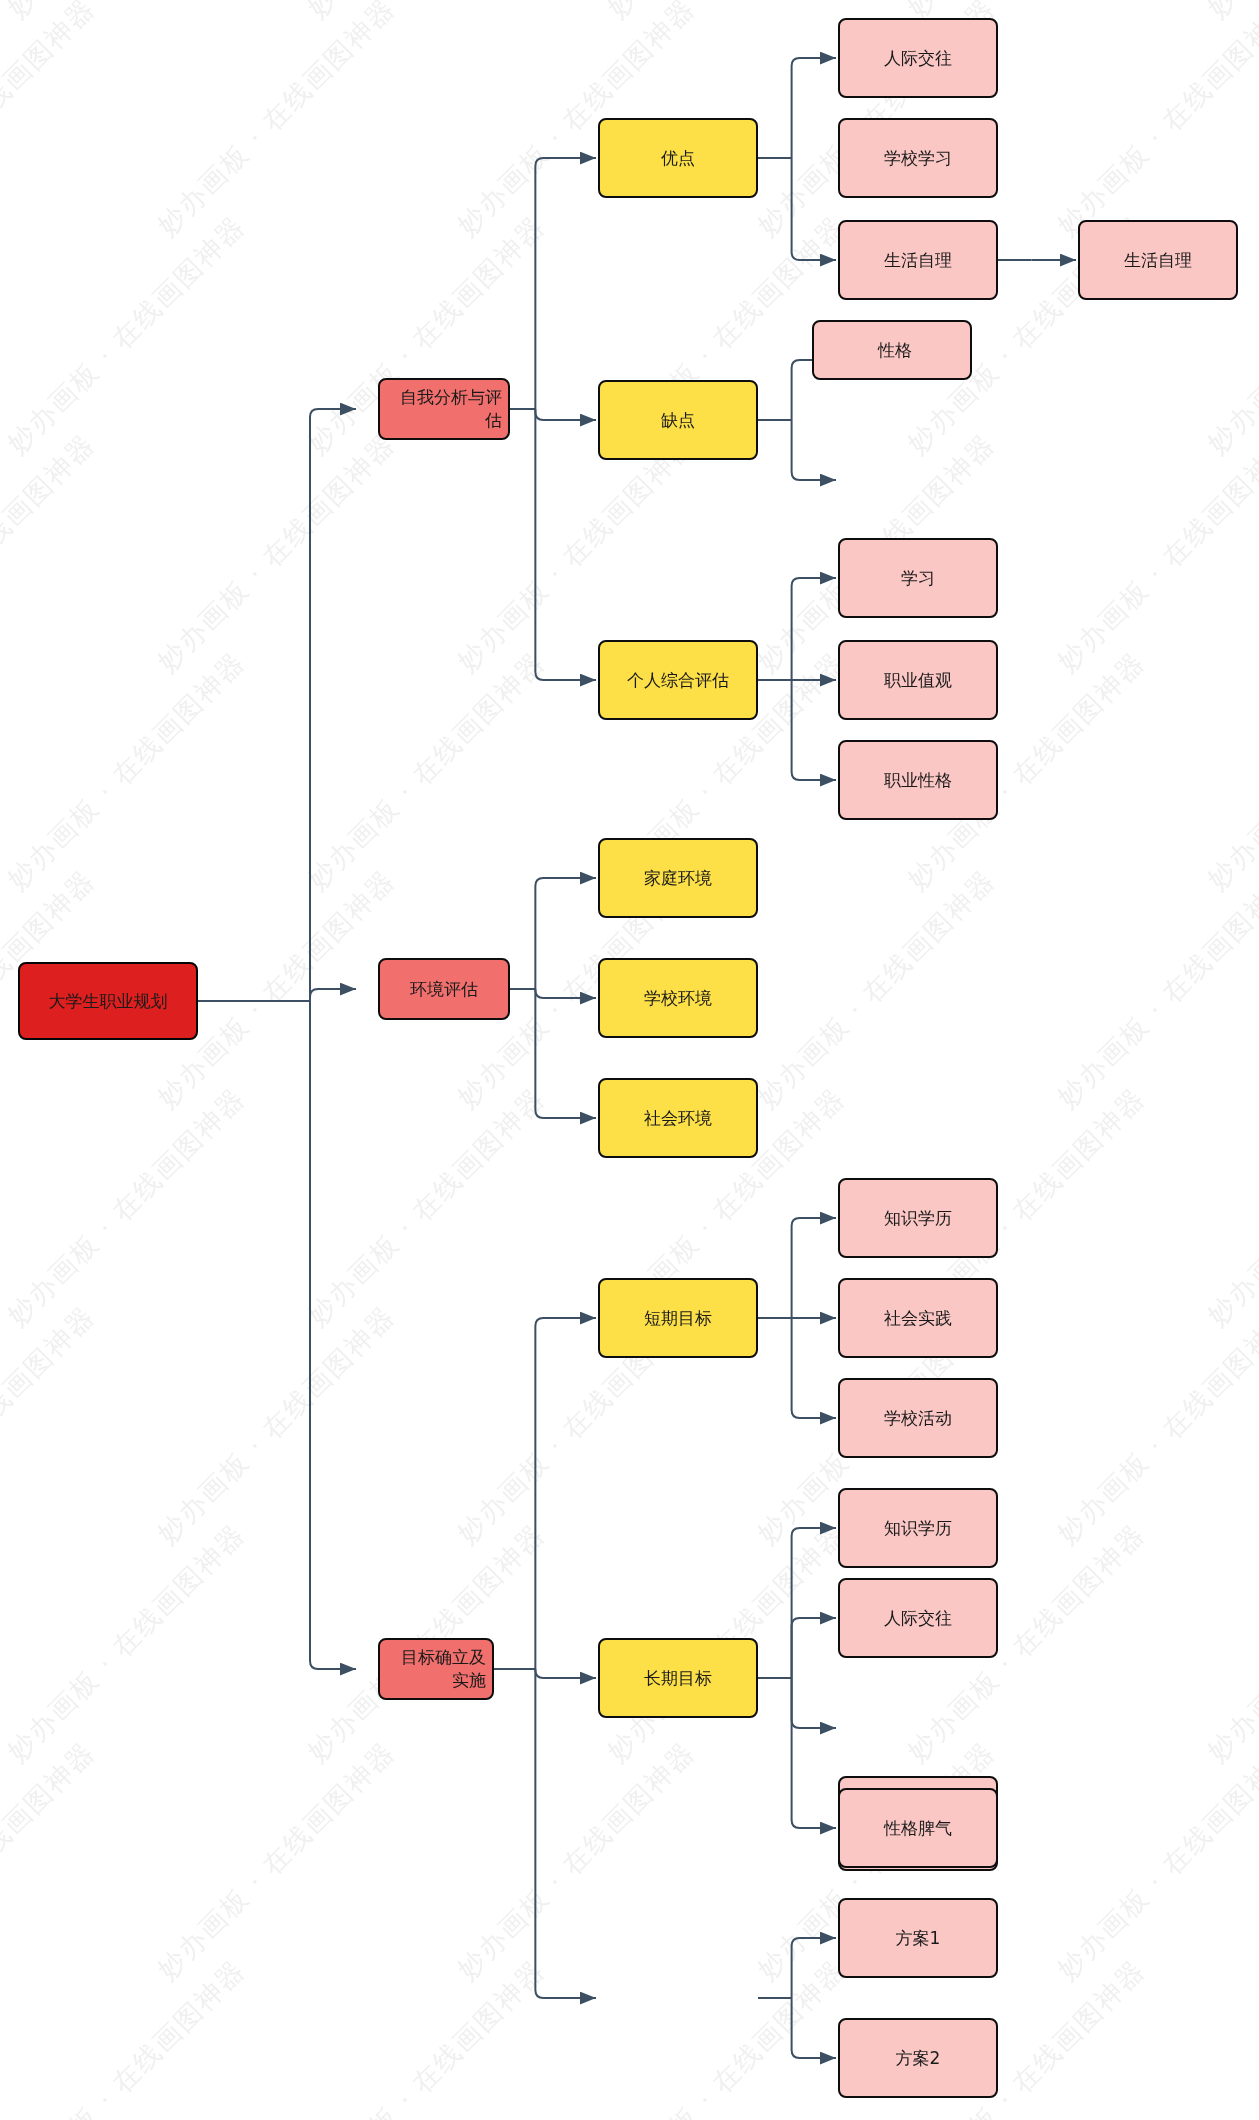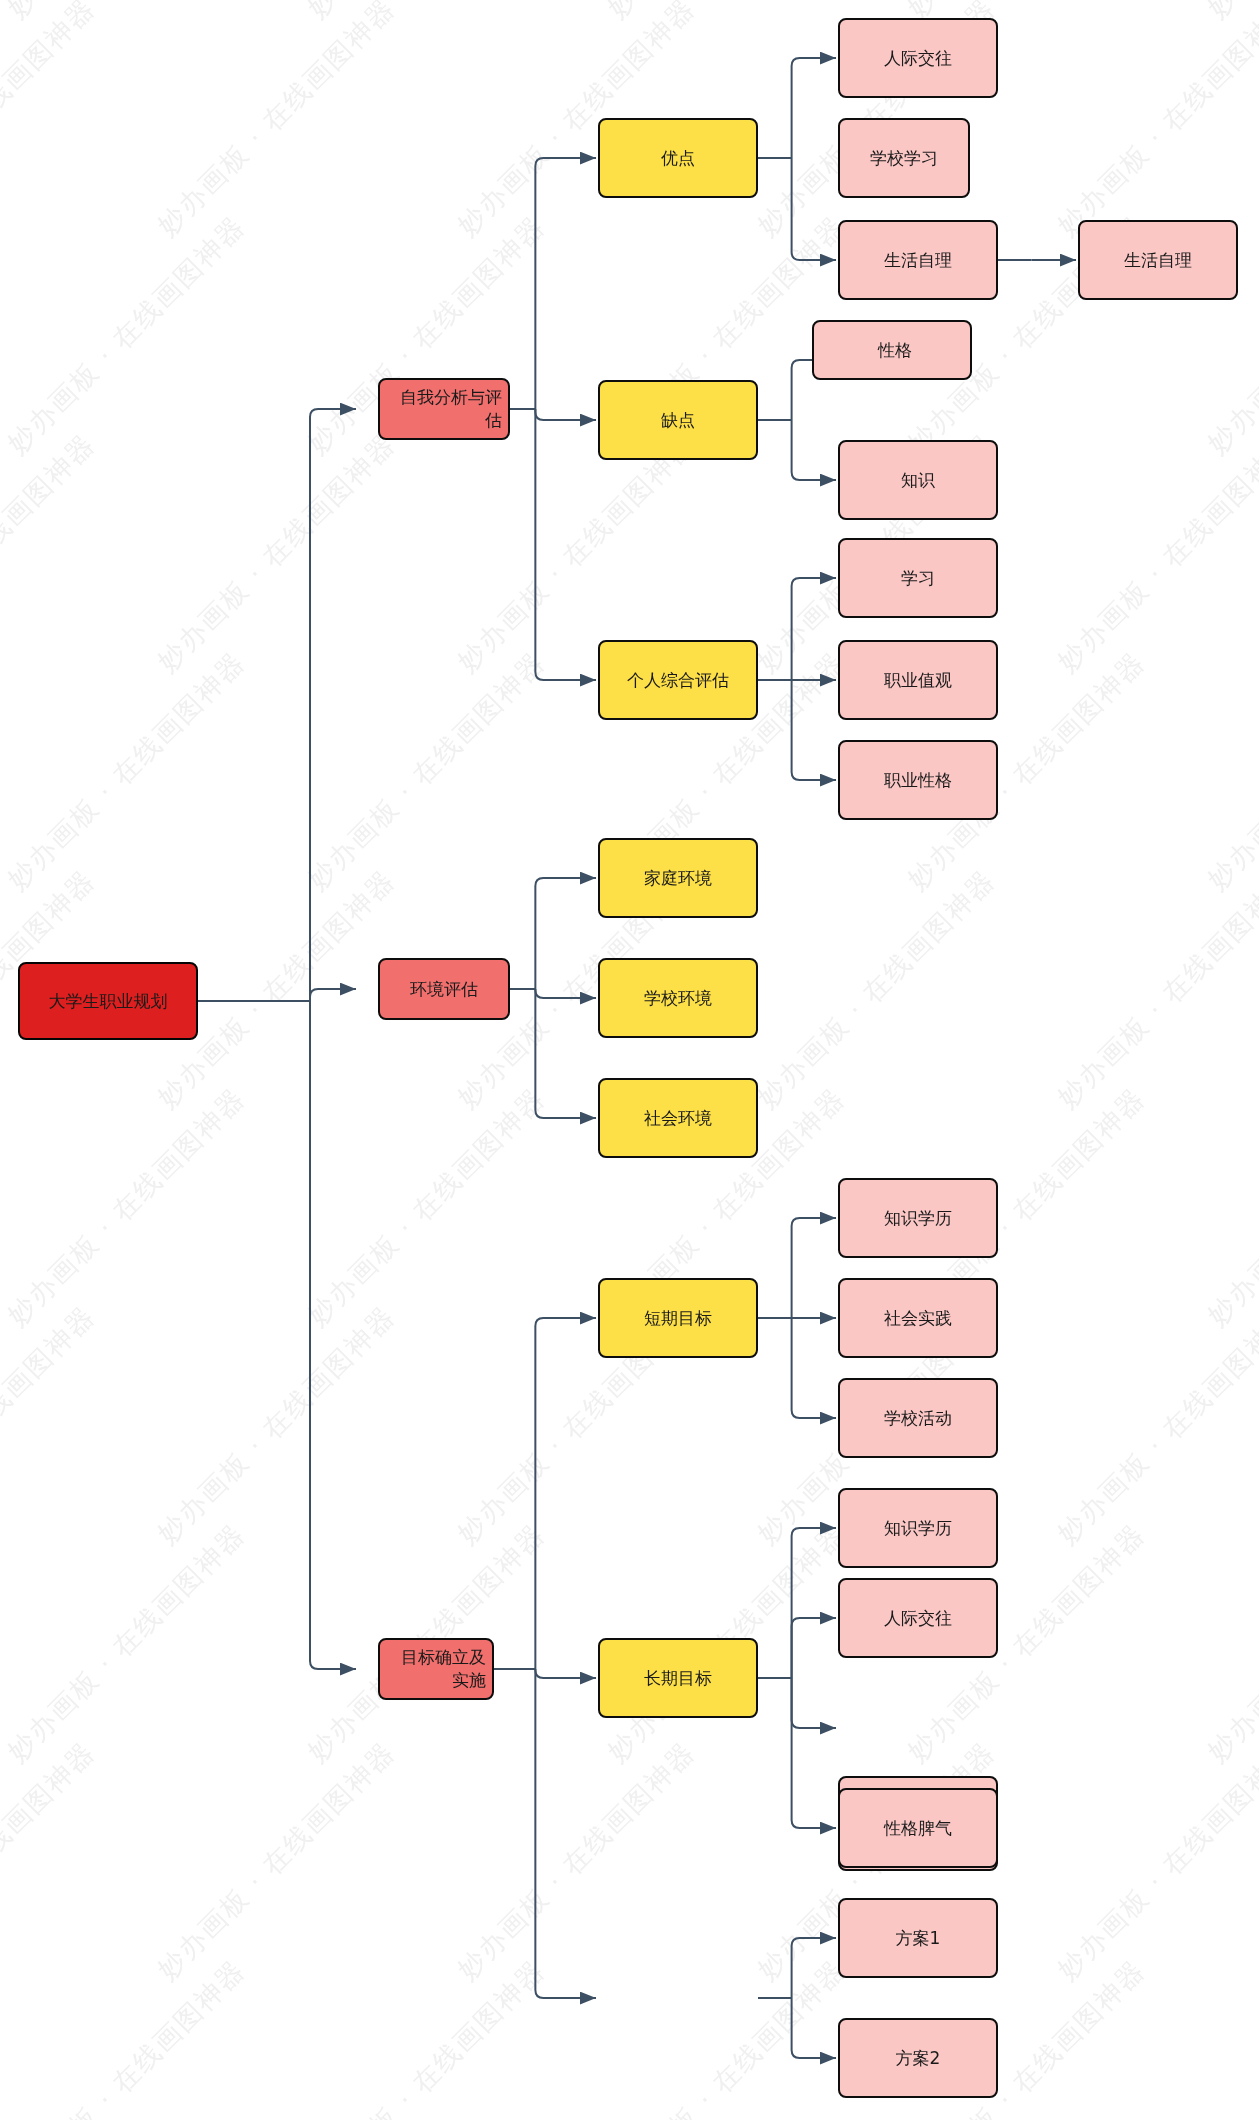--- a/index.html
+++ b/index.html
@@ -181,35 +181,32 @@
       </div>
       <div class="node lvl2" style="left: 598px; top: 380px; width: 160px; height: 80px;">
         <span>缺点</span>
       </div>
       <div class="node lvl2" style="left: 598px; top: 640px; width: 160px; height: 80px;">
         <span>个人综合评估</span>
       </div>
       <div class="node lvl3" style="left: 838px; top: 18px; width: 160px; height: 80px;">
         <span>人际交往</span>
       </div>
-      <div class="node lvl3" style="left: 838px; top: 118px; width: 132px; height: 80px;">
+      <div class="node lvl3" style="left: 838px; top: 118px; width: 160px; height: 80px;">
         <span>学校学习</span>
       </div>
       <div class="node lvl3" style="left: 838px; top: 220px; width: 160px; height: 80px;">
         <span>生活自理</span>
       </div>
       <div class="node lvl3" style="left: 1078px; top: 220px; width: 160px; height: 80px;">
         <span>生活自理</span>
       </div>
       <div class="node lvl3" style="left: 812px; top: 320px; width: 160px; height: 60px; padding-left: 12px;">
         <span>性格</span>
       </div>
-      <div class="node lvl3" style="left: 838px; top: 440px; width: 160px; height: 80px;">
-        <span>知识</span>
-      </div>
       <div class="node lvl3" style="left: 838px; top: 538px; width: 160px; height: 80px;">
         <span>学习</span>
       </div>
       <div class="node lvl3" style="left: 838px; top: 640px; width: 160px; height: 80px;">
         <span>职业值观</span>
       </div>
       <div class="node lvl3" style="left: 838px; top: 740px; width: 160px; height: 80px;">
         <span>职业性格</span>
       </div>
       <div class="node lvl2" style="left: 598px; top: 838px; width: 160px; height: 80px;">

